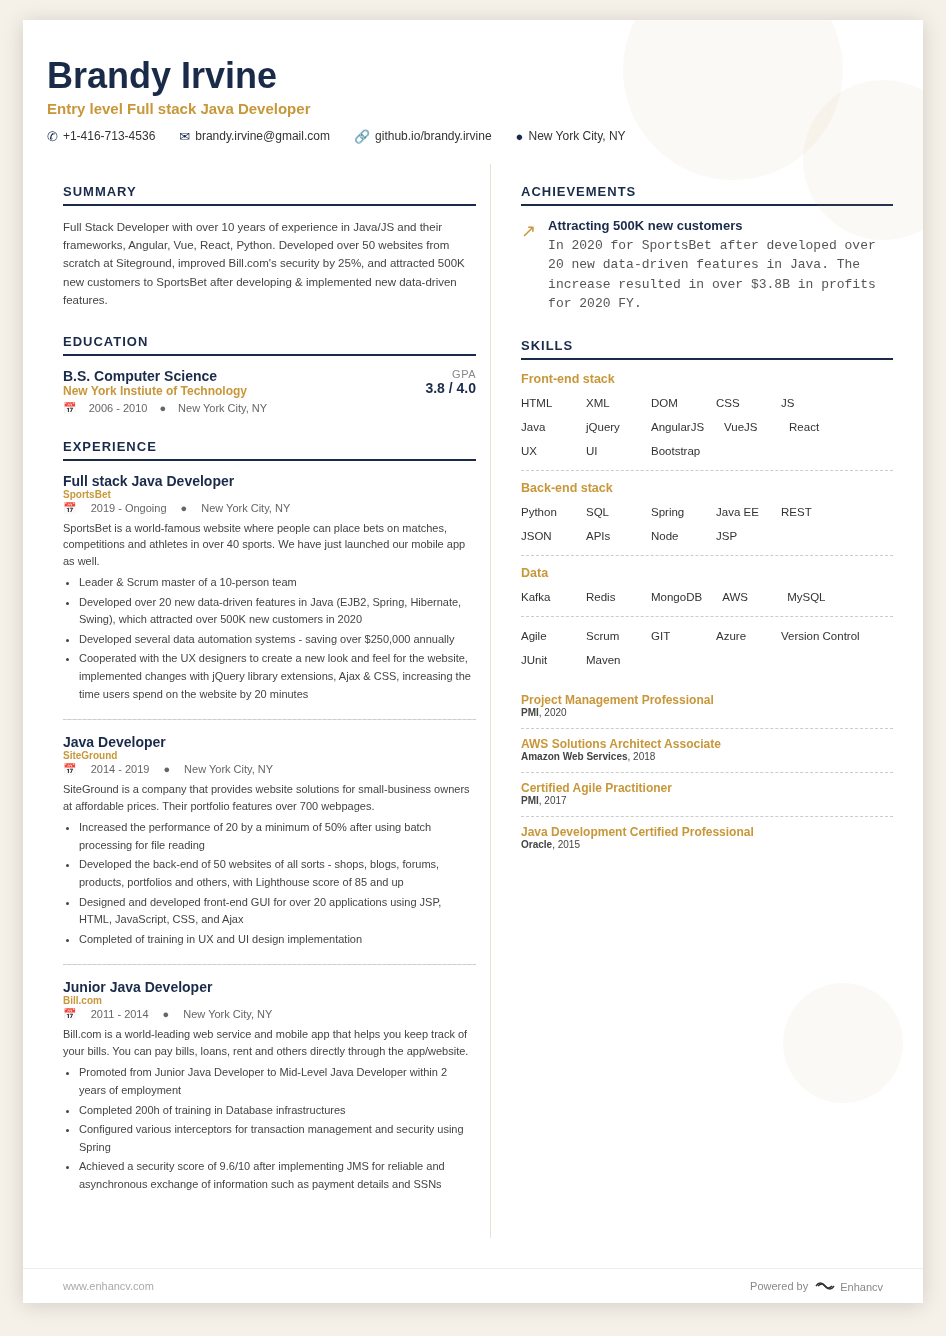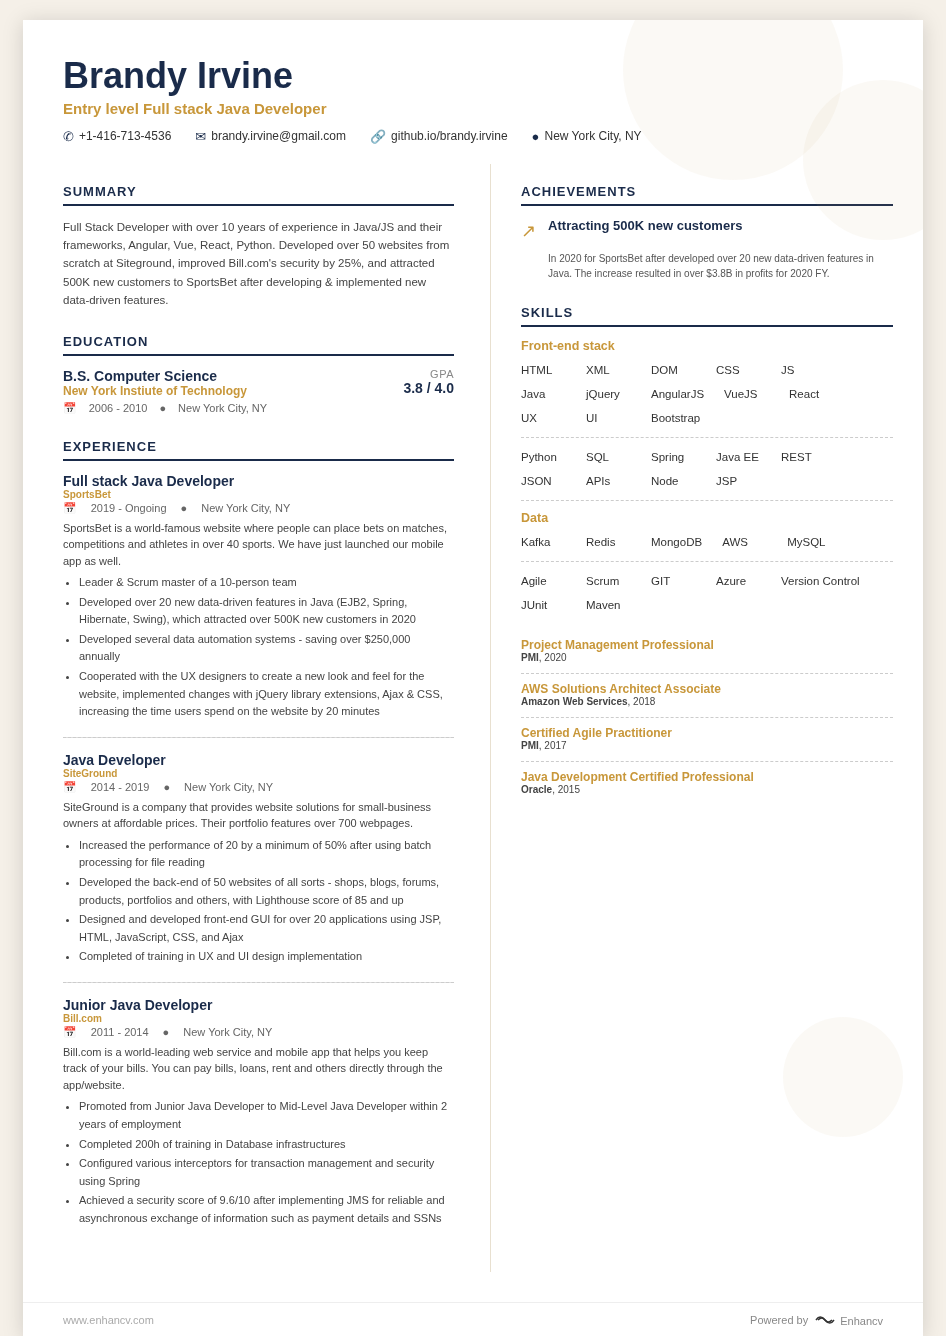--- a/index.html
+++ b/index.html
@@ -42,21 +42,21 @@
       bottom: 200px; right: 20px;
     }
 
     .resume-inner {
       display: flex;
       flex-direction: column;
     }
 
     
     .header {
-      padding: 36px 40px 20px 40px;
+      padding: 36px 40px 20px 24px;
       background: #fff;
     }
     .header-name {
       font-size: 36px;
       font-weight: 800;
       color: #1a2b4a;
       line-height: 1.1;
     }
     .header-title {
       font-size: 15px;
@@ -82,21 +82,21 @@
       font-size: 13px;
     }
 
     
     .two-col {
       display: flex;
       padding: 0 0 30px 0;
     }
     .left-col {
       flex: 0 0 52%;
-      padding: 20px 36px 20px 40px;
+      padding: 20px 14px 20px 40px;
       border-right: 1px solid #e8e0d0;
     }
     .right-col {
       flex: 0 0 48%;
       padding: 20px 30px 20px 30px;
     }
 
     
     .section {
       margin-bottom: 24px;
@@ -238,24 +238,25 @@
       font-size: 18px;
       margin-top: 2px;
       flex-shrink: 0;
     }
     .achievement-title {
       font-size: 13px;
       font-weight: 700;
       color: #1a2b4a;
     }
     .achievement-text {
-      font-size: 10px;
+      font-size: 13px;
       color: #555;
       line-height: 1.5;
-      margin-top: 18px;
+      margin-top: 3px;
+      font-family: Liberation Mono, monospace;
     }
 
     
     .cert-block {
       margin-bottom: 10px;
     }
     .cert-name {
       font-size: 12px;
       font-weight: 700;
       color: #c8973a;
@@ -445,20 +446,21 @@
             <span class="skill-tag">AngularJS</span>
             <span class="skill-tag">VueJS</span>
             <span class="skill-tag">React</span>
             <span class="skill-tag">UX</span>
             <span class="skill-tag">UI</span>
             <span class="skill-tag">Bootstrap</span>
           </div>
 
           <hr class="skills-divider">
 
+          <div class="skill-category">Back-end stack</div>
           <div class="skill-tags">
             <span class="skill-tag">Python</span>
             <span class="skill-tag">SQL</span>
             <span class="skill-tag">Spring</span>
             <span class="skill-tag">Java EE</span>
             <span class="skill-tag">REST</span>
             <span class="skill-tag">JSON</span>
             <span class="skill-tag">APIs</span>
             <span class="skill-tag">Node</span>
             <span class="skill-tag">JSP</span>

